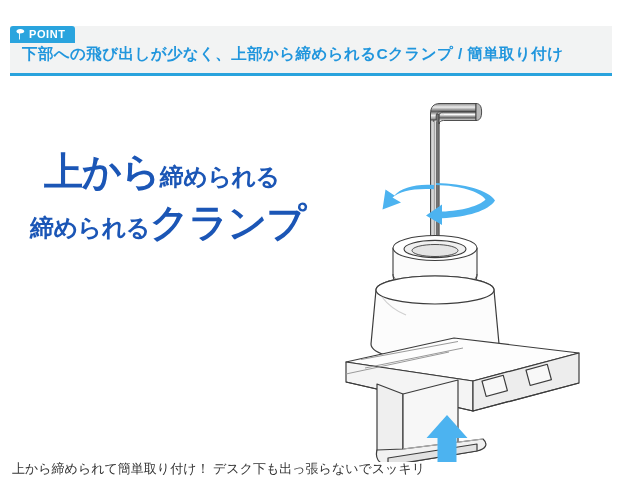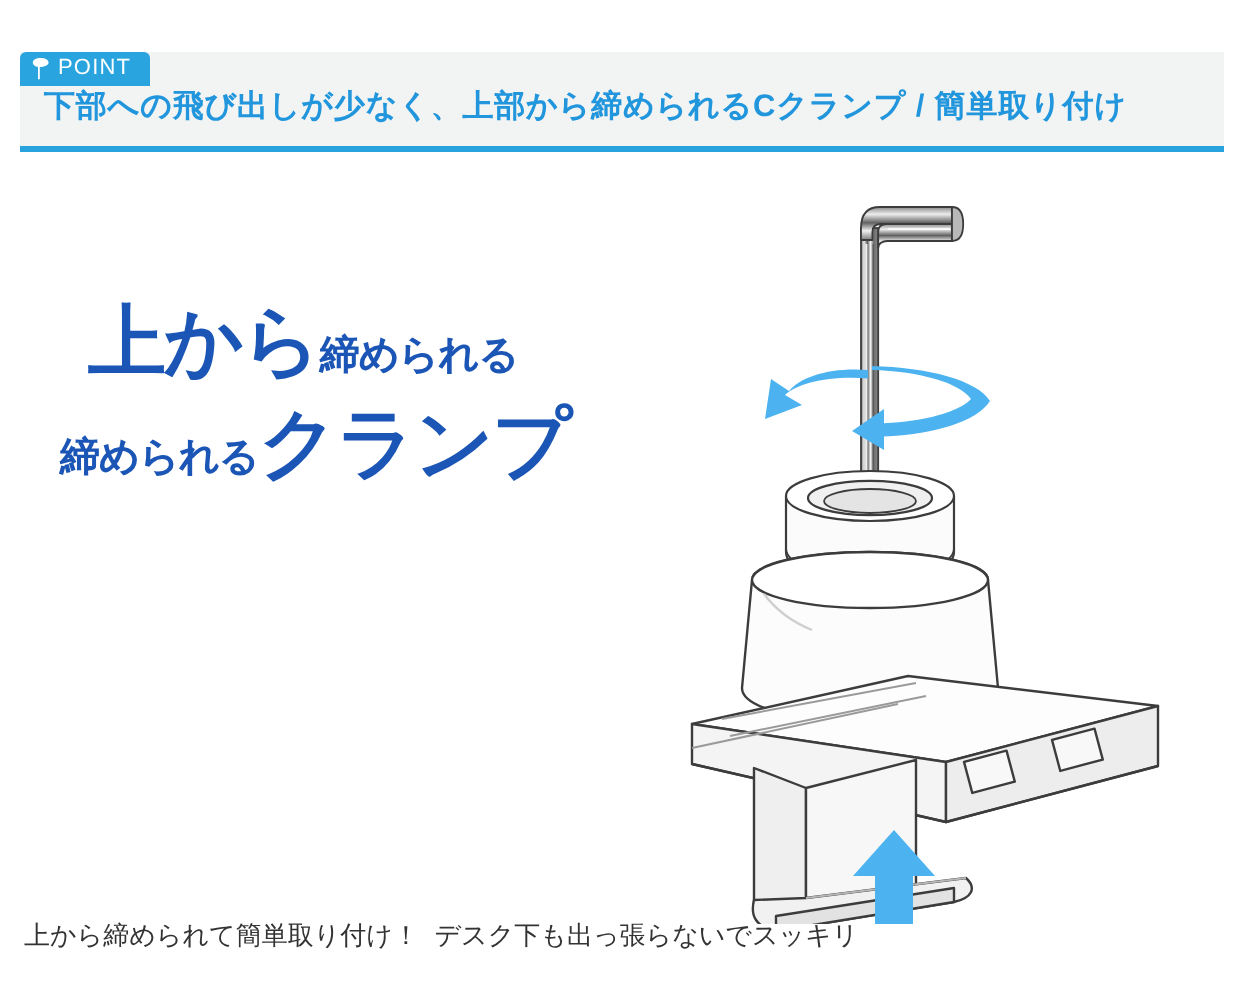--- a/index.html
+++ b/index.html
@@ -36,21 +36,21 @@
     background: #2aa4de;
     border-radius: 3px 3px 0 0;
     display: flex;
     align-items: center;
     gap: 4px;
     z-index: 3;
   }
   #point-badge .badge-text {
     color: #ffffff;
     font-size: 11px;
-    font-weight: normal;
+    font-weight: bold;
     letter-spacing: 0.6px;
     line-height: 1;
   }
   .pin-icon {
     width: 9px;
     height: 11px;
     display: block;
   }
 
   #point-headline {
@@ -80,36 +80,35 @@
     line-height: 1.0;
   }
   #copy-line-1 { margin-bottom: 12px; padding-left: 14px; }
   #copy-line-2 { padding-left: 0px; }
   .copy-lg {
     font-size: 39px;
     letter-spacing: -1px;
     vertical-align: baseline;
   }
   .copy-sm {
-    font-size: 20px;
+    font-size: 24px;
     letter-spacing: -0.5px;
     vertical-align: baseline;
     margin-top: 44px;
   }
 
   
   #caption {
     position: absolute;
     left: 12px;
     top: 462px;
     color: #333333;
     font-size: 13px;
     line-height: 1;
     white-space: nowrap;
-    font-family: Liberation Mono, monospace;
   }
 
   
   #illustration {
     position: absolute;
     left: 330px;
     top: 82px;
     width: 291px;
     height: 380px;
   }

